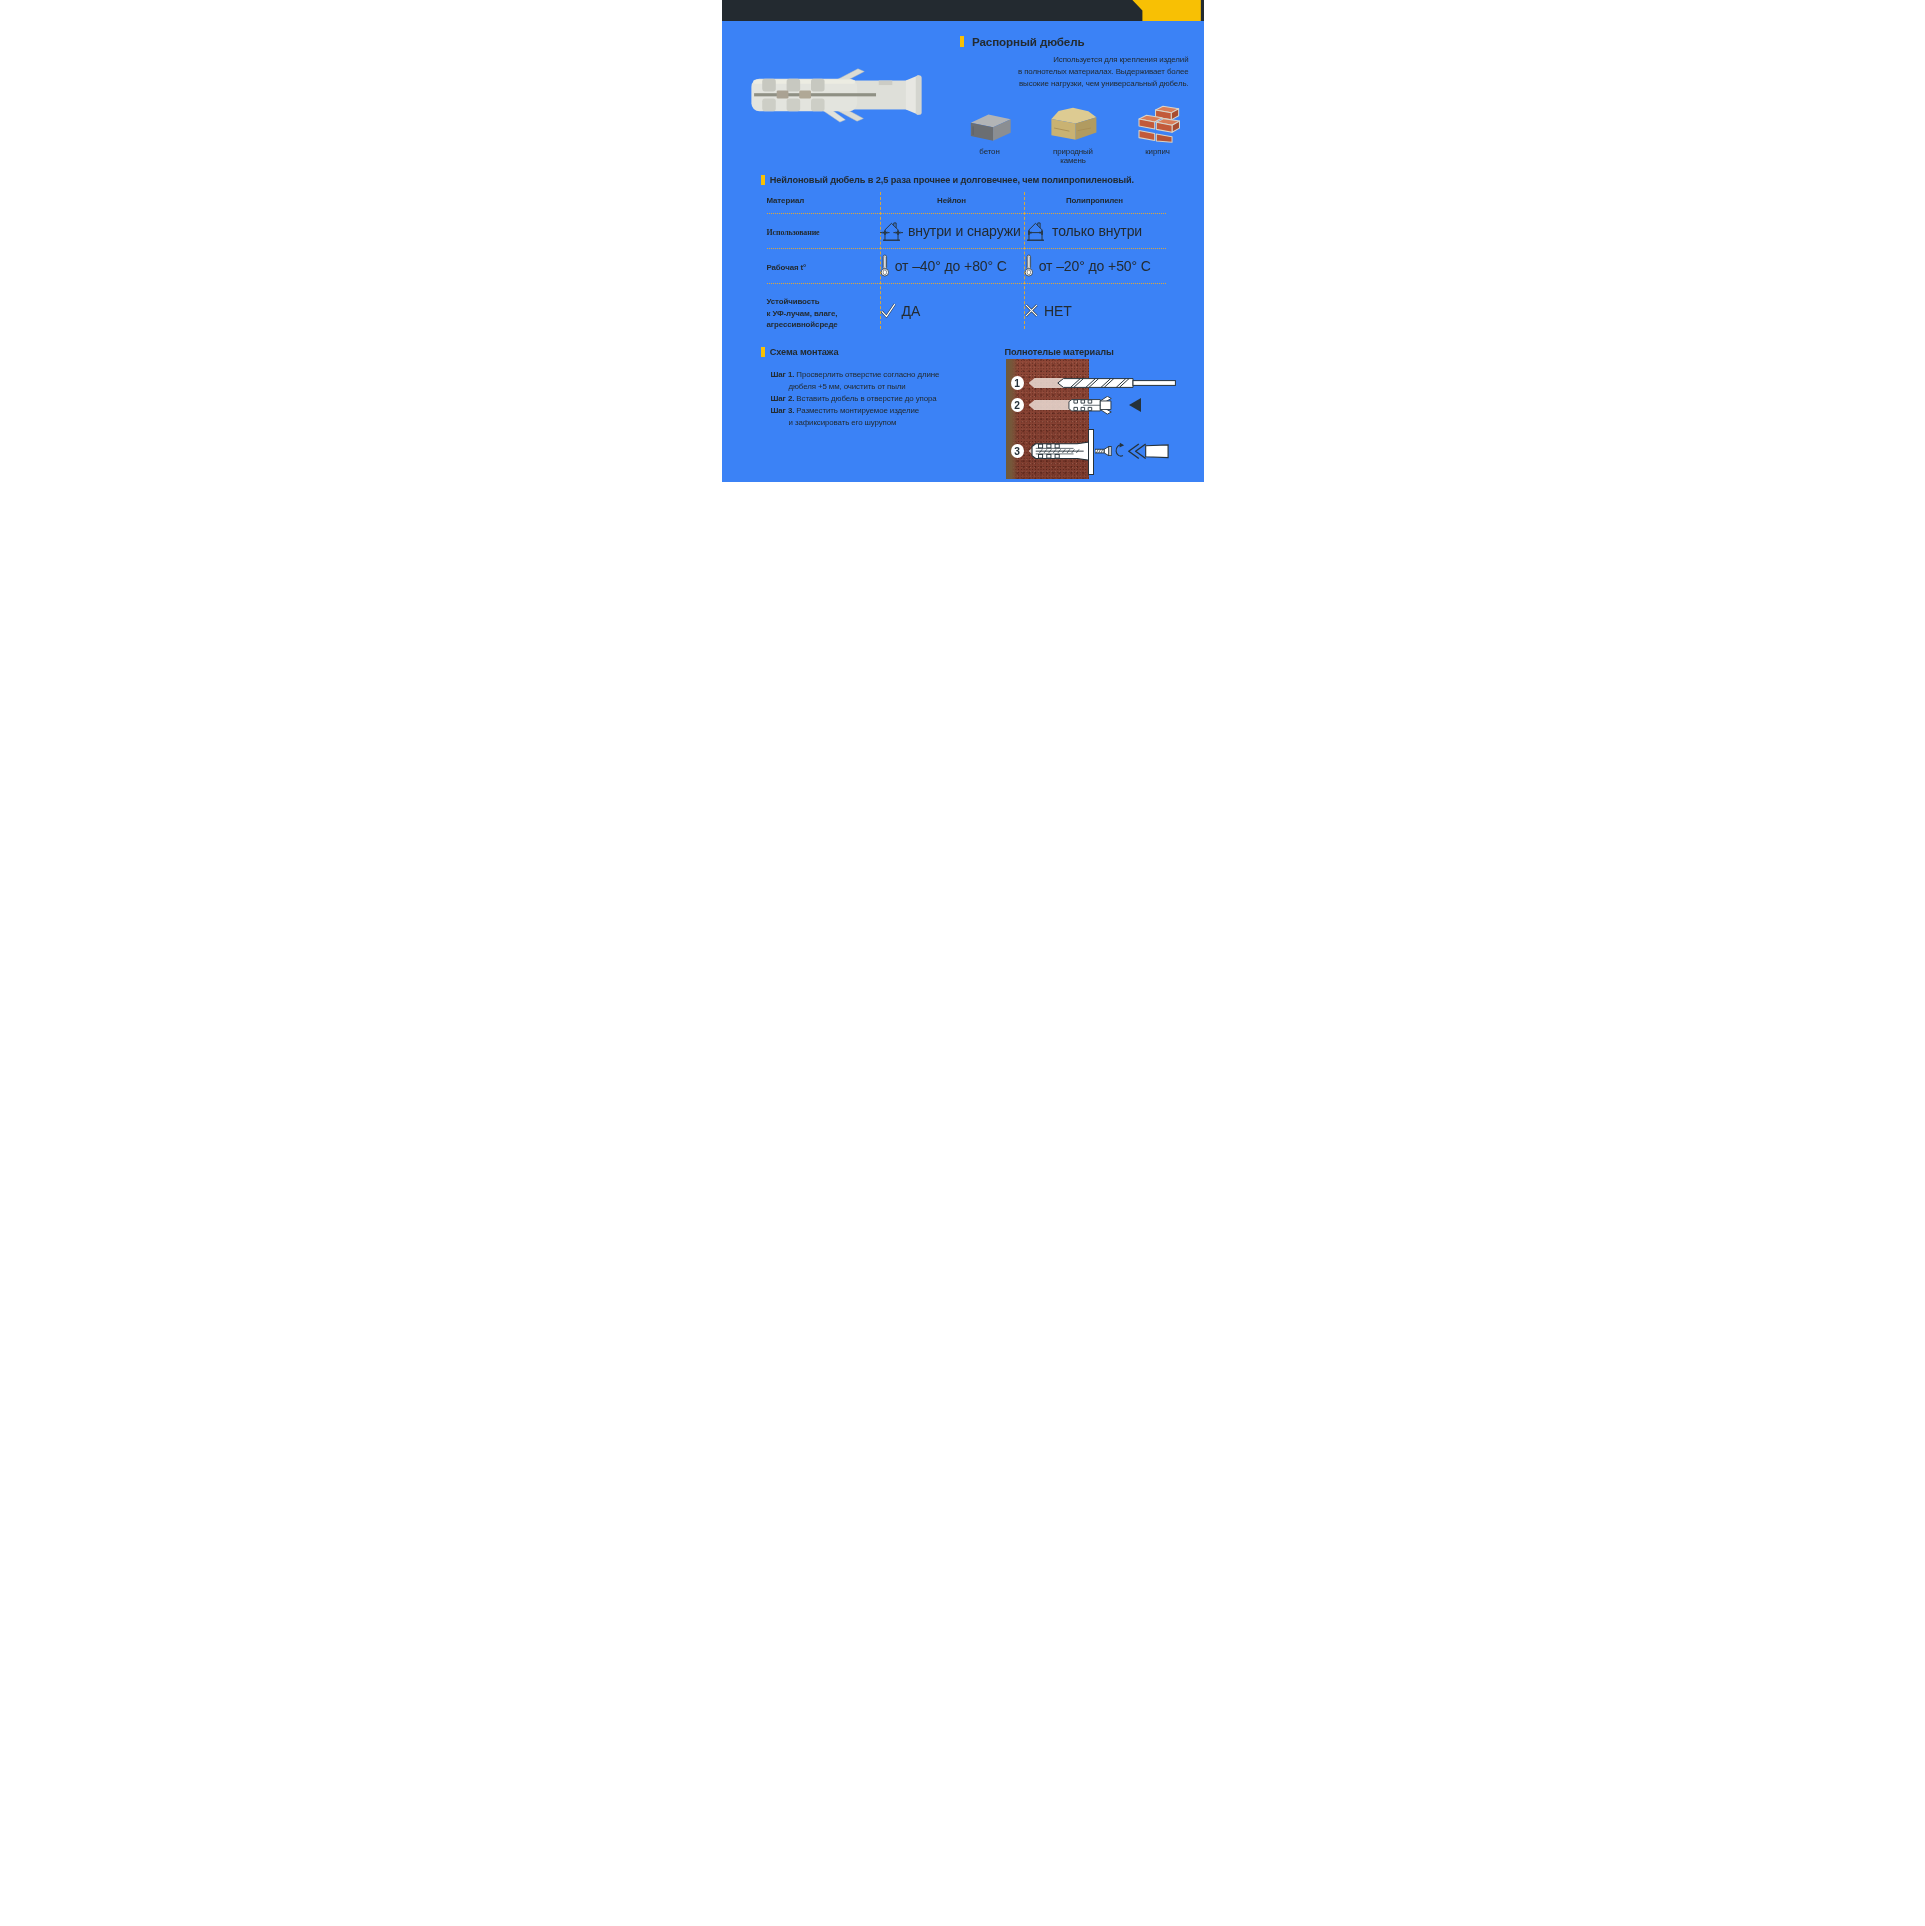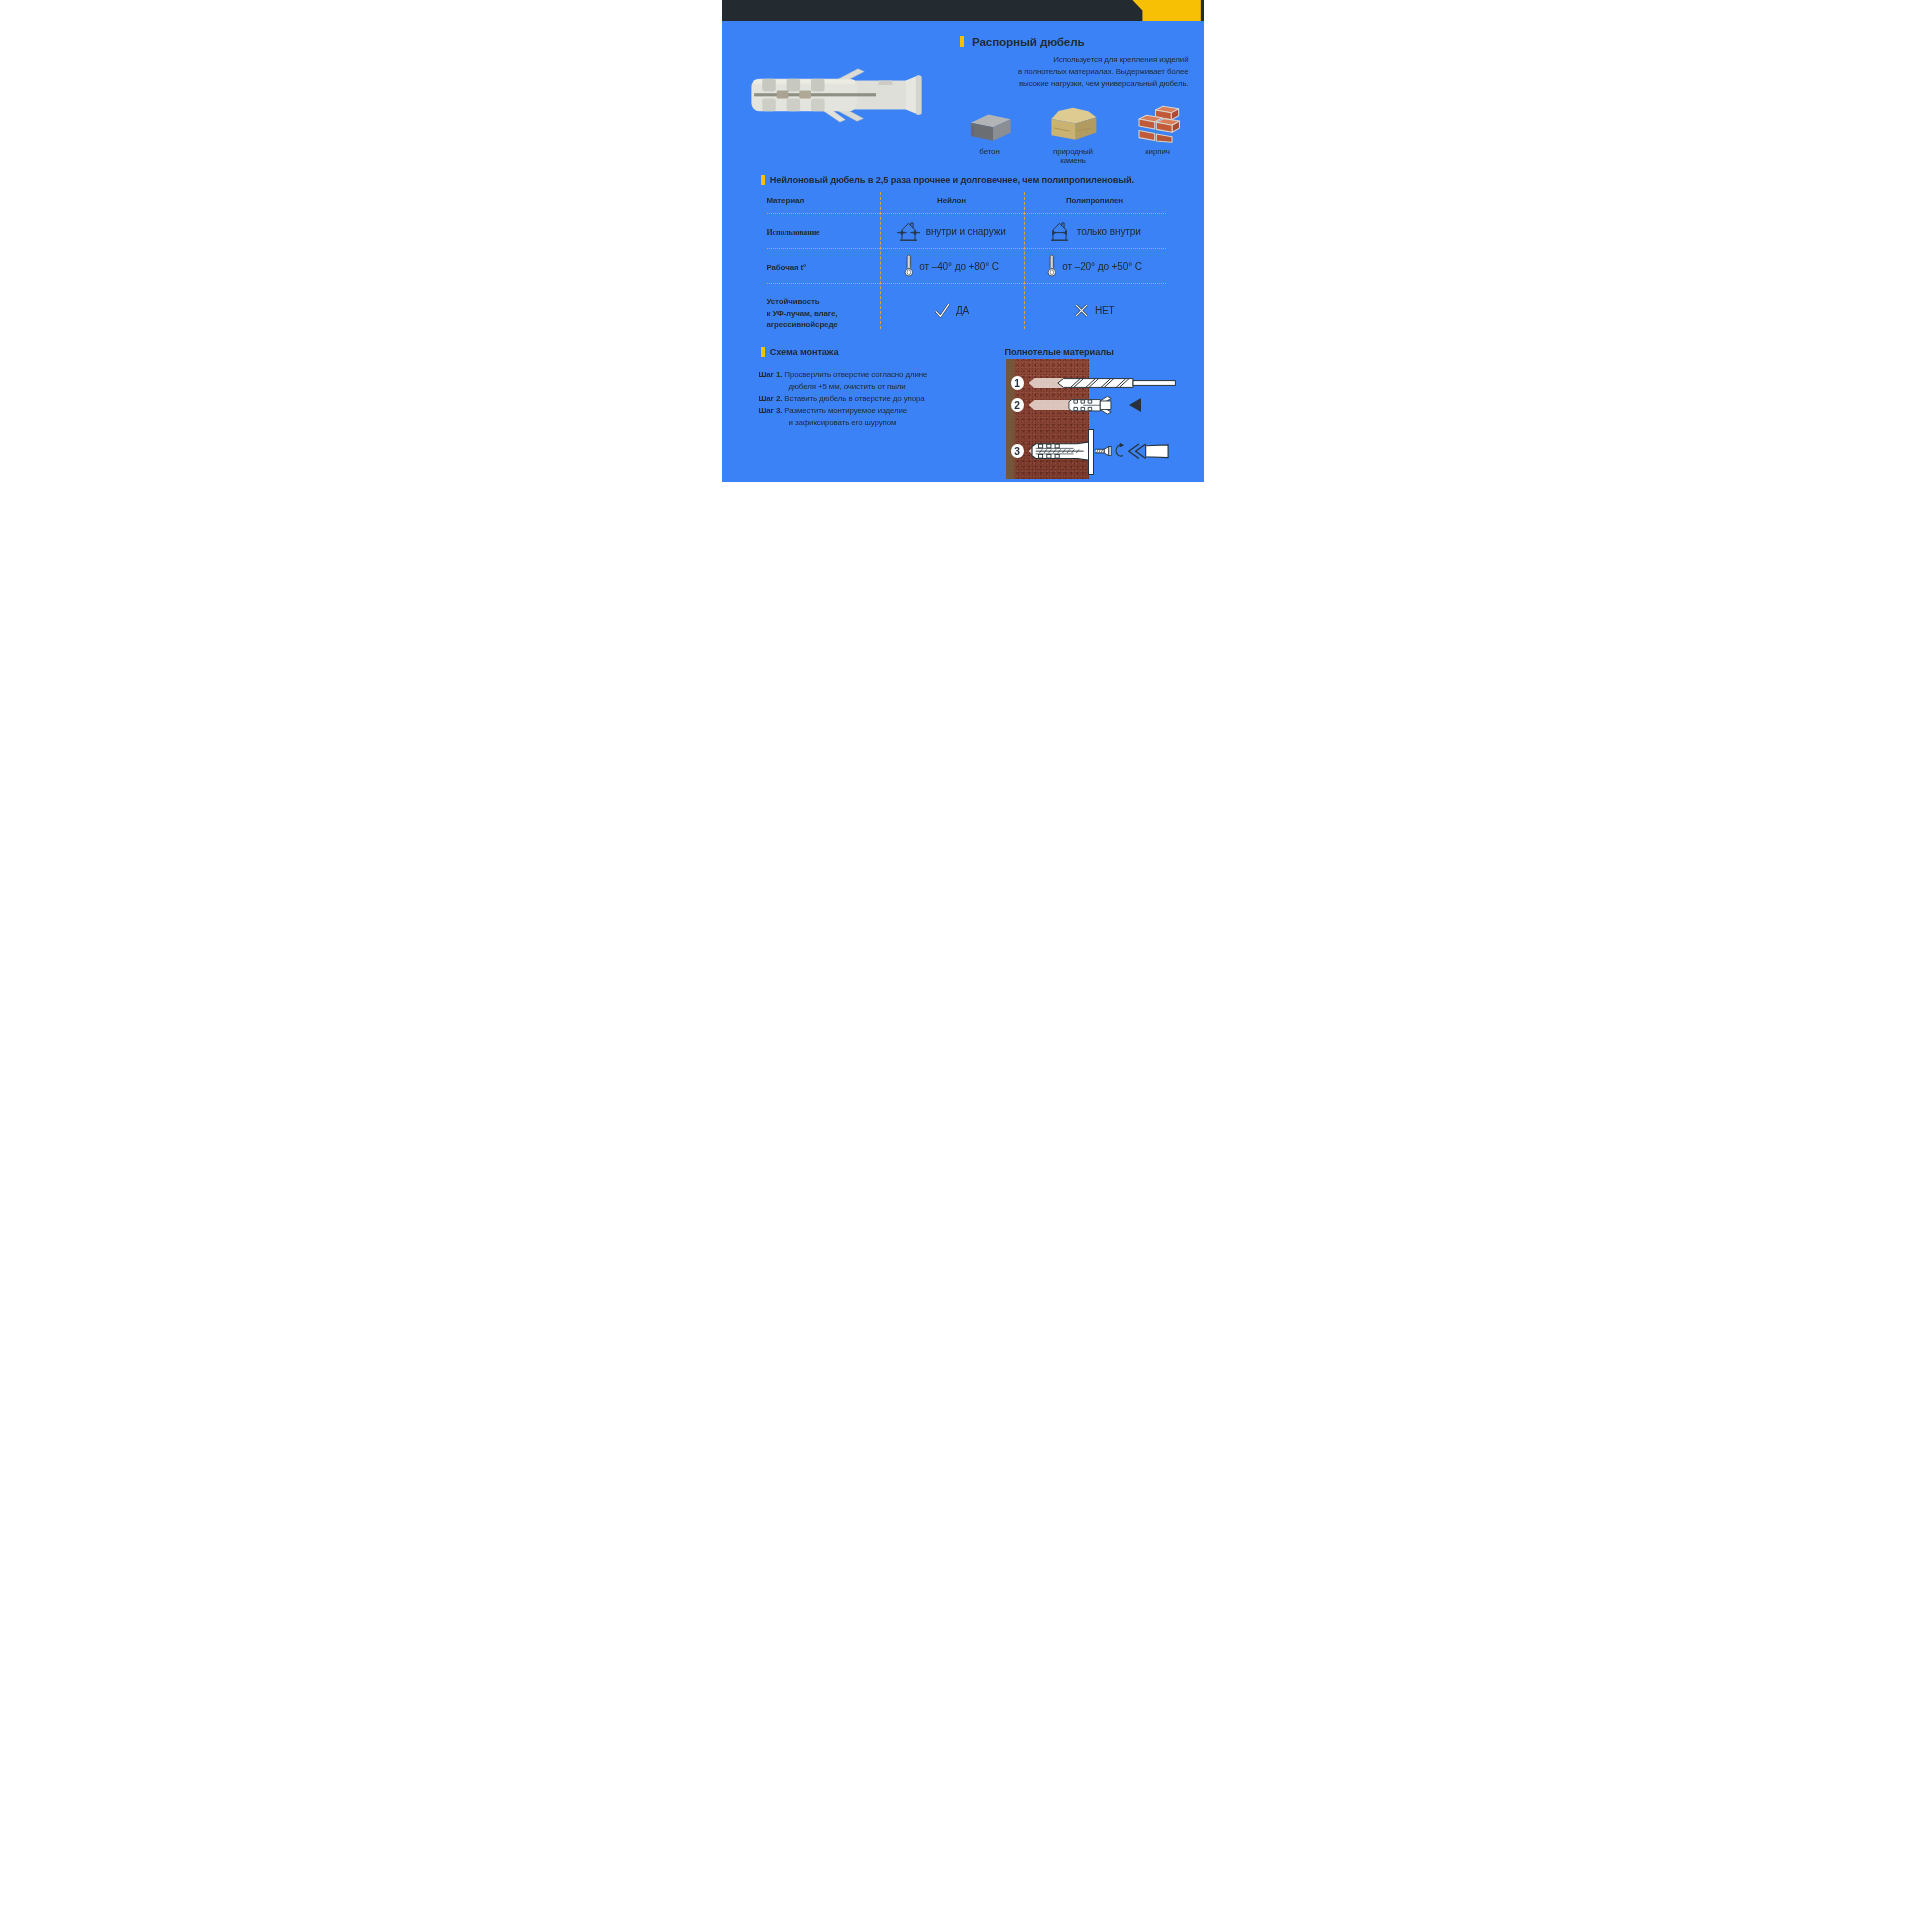--- a/index.html
+++ b/index.html
@@ -4,39 +4,39 @@
 <style>
   html,body{margin:0;padding:0;background:#ffffff;}
   .page{
     position:relative;width:482px;height:482px;margin:0 auto;overflow:hidden;
     background:#3b82f6;color:#232b31;
     font-family:"Liberation Sans","DejaVu Sans",sans-serif;
     letter-spacing:-0.1px;
   }
   .abs{position:absolute;}
   .pre{white-space:pre-line;}
-  .b{font-weight:bold;}
+  .b{font-weight:bold;margin-left:12px;}
   
   .topbar{left:0;top:0;width:482px;height:21px;background:#232a30;}
   
   .title-row{left:238px;top:35px;display:flex;align-items:center;}
   .bullet{width:4.6px;background:#f8c004;display:inline-block;}
   .bullet.t{height:11.6px;margin-right:7.9px;}
   .bullet.s{height:10.2px;margin-right:4.6px;}
   .page-title{font-size:11.6px;font-weight:bold;letter-spacing:-0.1px;}
   .hero-desc{left:250px;top:54px;width:217px;font-size:7.9px;line-height:12px;text-align:right;}
   .mat-label{top:147px;font-size:7.9px;text-align:center;}
   
   .cmp-head{left:39px;top:175px;display:flex;align-items:center;}
   .h2{font-size:9.2px;font-weight:bold;letter-spacing:-0.1px;}
   
   .vline{top:192px;height:137px;width:0;border-left:0.9px dashed #d9a73f;}
   .hline{left:45px;width:399px;height:0;border-top:0.9px dotted #d9a73f;}
   .th{top:196px;font-size:7.9px;font-weight:bold;}
-  .cellc{display:flex;align-items:center;justify-content:center;gap:5.5px;font-size:10px;}
+  .cellc{display:flex;align-items:center;gap:5.5px;font-size:14px;}
   .rowlab{left:45px;font-size:7.9px;font-weight:bold;line-height:11.6px;}
   
   .mount-head{left:39px;top:347px;display:flex;align-items:flex-start;}
   .steps{left:37px;top:369px;width:213px;font-size:7.9px;line-height:12px;}
   .step{padding-left:30px;text-indent:-30px;margin:0;}
   .solid-head{left:283px;top:347px;}
   
   .illu{left:284px;top:359px;width:164px;height:121px;}
   .brickpanel{left:0;top:0;width:83px;height:120px;
     background-color:#8a4434;

